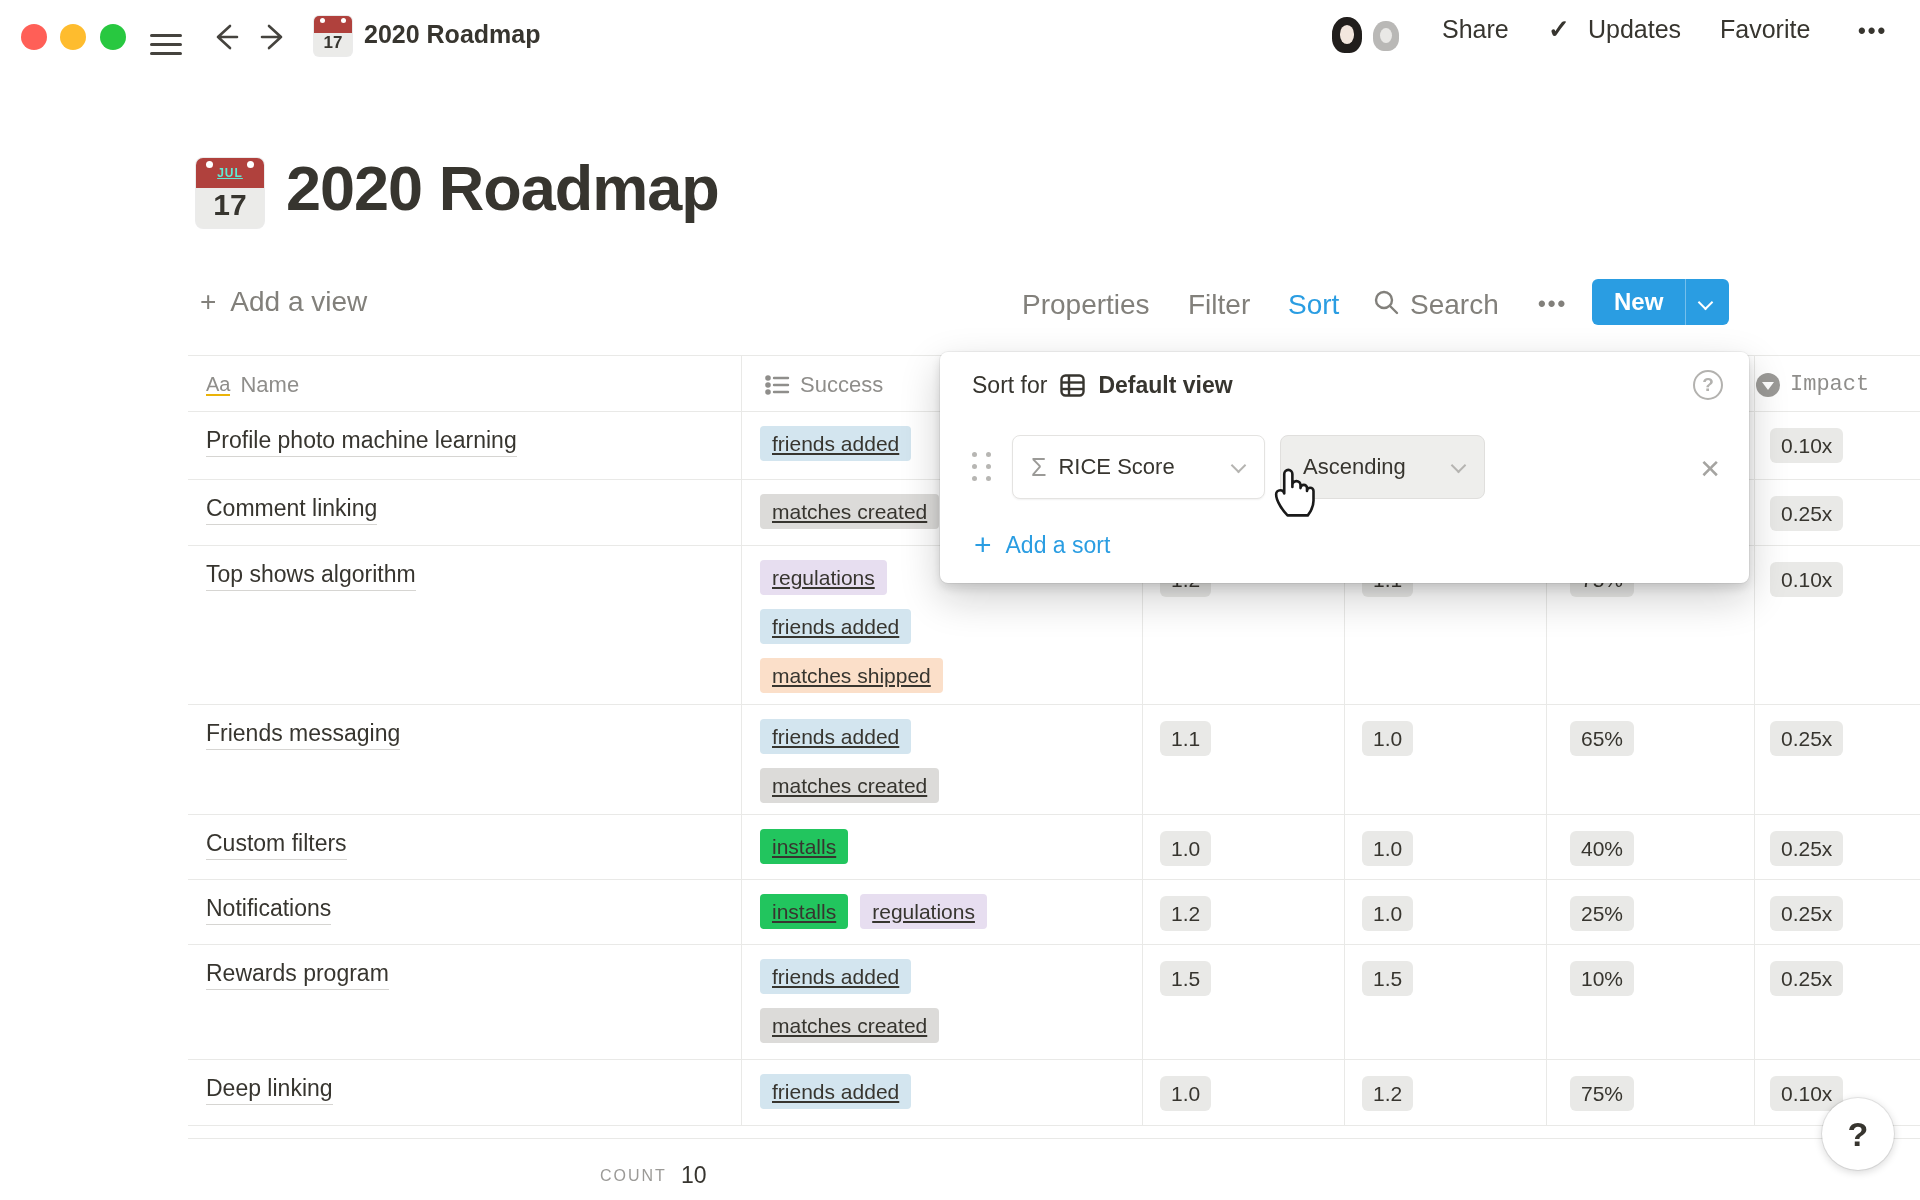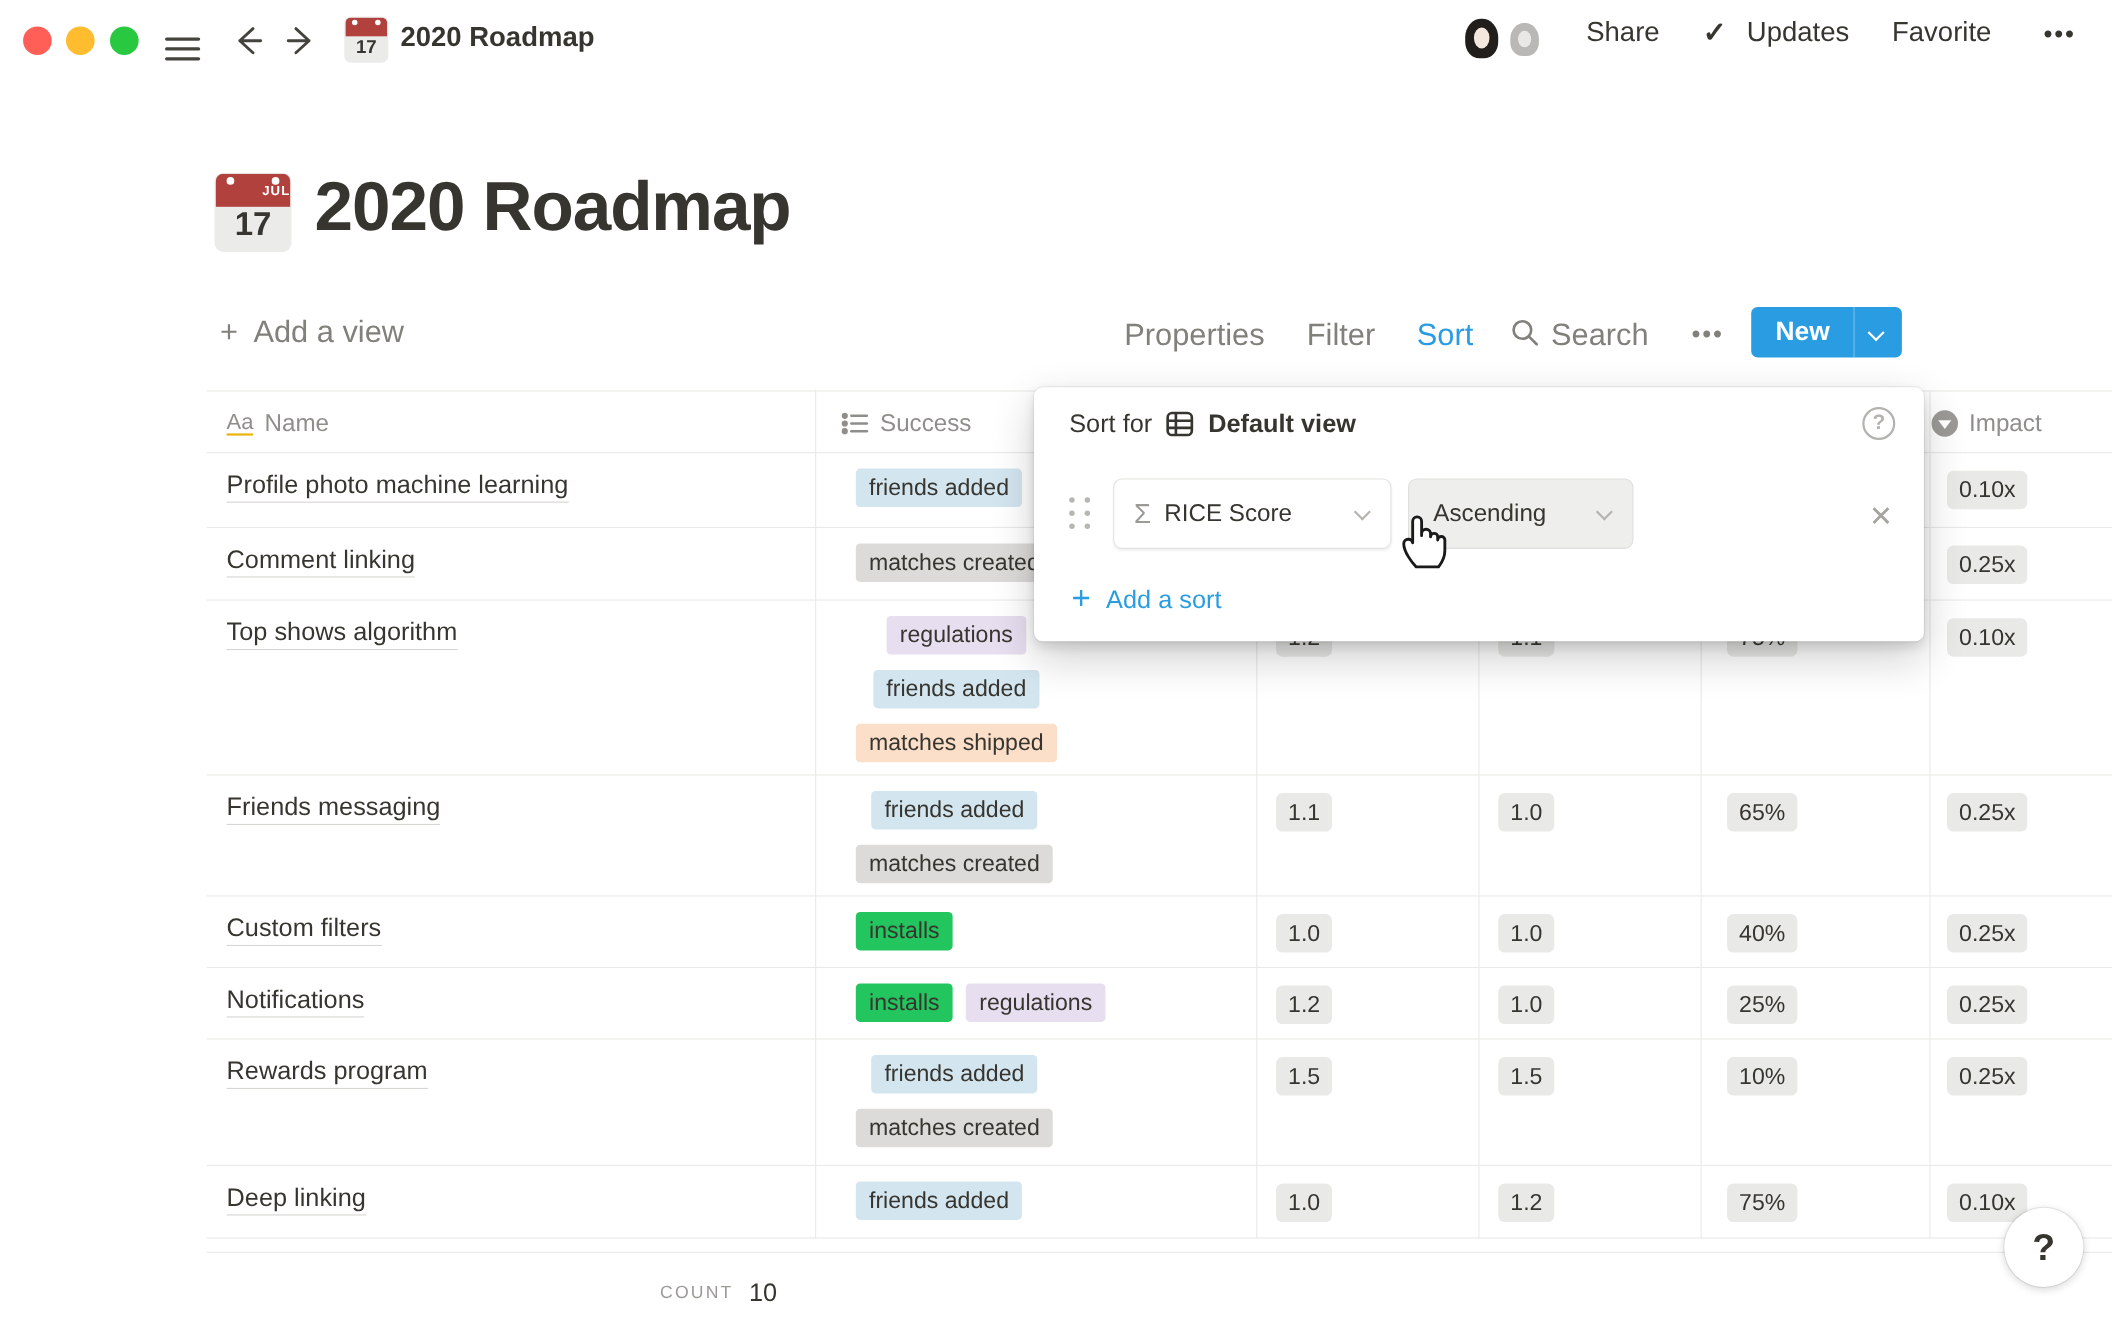--- a/index.html
+++ b/index.html
@@ -17,21 +17,21 @@
   .check-glyph { font-size:26px; font-weight:700; color:#37352f; }
   .dots { font-size:22px; letter-spacing:2px; color:#37352f; font-weight:700; }
 
   
   .avatar { border-radius:50%; background:#fff; box-shadow:0 0 0 3px #fff; overflow:hidden; position:absolute; }
   .avatar .hair { position:absolute; left:12%; top:6%; width:76%; height:88%; border-radius:48% 48% 42% 42%; }
   .avatar .face { position:absolute; left:32%; top:26%; width:36%; height:46%; border-radius:50%; }
 
   
   .cal { border-radius:5px; overflow:hidden; box-shadow:0 0 0 1px rgba(0,0,0,.08); background:#ebebe9; }
-  .cal .cal-top { background:#b0413d; color:#ffffff; display:flex; align-items:center; justify-content:flex-end; position:relative; }
+  .cal .cal-top { background:#b0413d; color:#5eead4; display:flex; align-items:center; justify-content:center; position:relative;text-decoration:underline; }
   .cal .cal-day { display:flex; align-items:flex-start; justify-content:center; color:#37352f; }
   .cal .pin { position:absolute; width:7px; height:7px; background:#fff; border-radius:50%; top:3px; }
 
   
   .h1 { font-size:63px; font-weight:700; letter-spacing:-1px; }
 
   
   .tb { font-size:28px; color:#82807b; }
   .tb.active { color:#2a9de2; }
   .plus-glyph { color:#82807b; font-size:28px; font-weight:400; }
@@ -46,21 +46,21 @@
   .t-header { position:absolute; left:0; top:0; width:1732px; height:57px;
     border-top:1px solid #e9e9e7; border-bottom:1px solid #e9e9e7; color:#8f8e8b; font-size:22px; }
   .hcell { position:absolute; top:0; height:57px; display:flex; align-items:center; gap:10px; }
   .aa-icon { font-size:20px; color:#8f8e8b; border-bottom:2px solid #eab308; line-height:20px; }
   .sel-icon { width:24px; height:24px; border-radius:50%; background:#9b9a97; position:relative; }
   .sel-icon:after { content:""; position:absolute; left:6px; top:9px; border-left:6px solid transparent;
     border-right:6px solid transparent; border-top:8px solid #fff; }
   .row { position:absolute; left:0; width:1732px; border-bottom:1px solid #e9e9e7; }
   .name-cell { position:absolute; left:18px; top:15px; font-size:23px; font-weight:500; }
   .name-cell span { border-bottom:1.5px solid #d6d5d2; padding-bottom:3px; }
-  .tag-col { position:absolute; left:590px; top:14px; display:flex; flex-direction:column; align-items:center; gap:14px; }
+  .tag-col { position:absolute; left:572px; top:14px; display:flex; flex-direction:column; align-items:flex-start; gap:14px;text-decoration:underline; }
   .tag-row { display:flex; gap:12px; }
   .tag { height:35px; line-height:35px; padding:0 12px; border-radius:4px; font-size:21px; white-space:nowrap; }
   .tag[data-color="blue"]   { background:#d3e5ef; }
   .tag[data-color="gray"]   { background:#dcdbd9; }
   .tag[data-color="purple"] { background:#e7def0; }
   .tag[data-color="orange"] { background:#fbdfc9; }
   .tag[data-color="green"]  { background:#22c55e; }
   .num-pill { position:absolute; top:16px; height:35px; line-height:35px; padding:0 11px;
     border-radius:6px; background:#e9e9e7; font-size:21px; }
   .v0 { left:972px; } .v1 { left:1174px; } .v2 { left:1382px; } .vi { left:1582px; }
@@ -194,21 +194,21 @@
             <circle cx="4" cy="6" r="1.6" fill="#8f8e8b"></circle>
               <line x1="10" y1="6" x2="24" y2="6"></line>
             <circle cx="4" cy="13" r="1.6" fill="#8f8e8b"></circle>
               <line x1="10" y1="13" x2="24" y2="13"></line>
             <circle cx="4" cy="20" r="1.6" fill="#8f8e8b"></circle>
               <line x1="10" y1="20" x2="24" y2="20"></line>
           </g>
         </svg>
         <span>Success</span>
       </div>
-      <div class="hcell" style="left:1568px;">
+      <div class="hcell" style="left:1568px;font-family:Liberation Mono, monospace;">
         <span class="sel-icon"></span>
         <span>Impact</span>
       </div>
     </div>
 
     <div class="row" style="top:57px; height:68px;">
       <div class="name-cell"><span>Profile photo machine learning</span></div>
       <div class="tag-col">
           <div class="tag-row">
         <span class="tag" data-color="blue">friends added</span>

